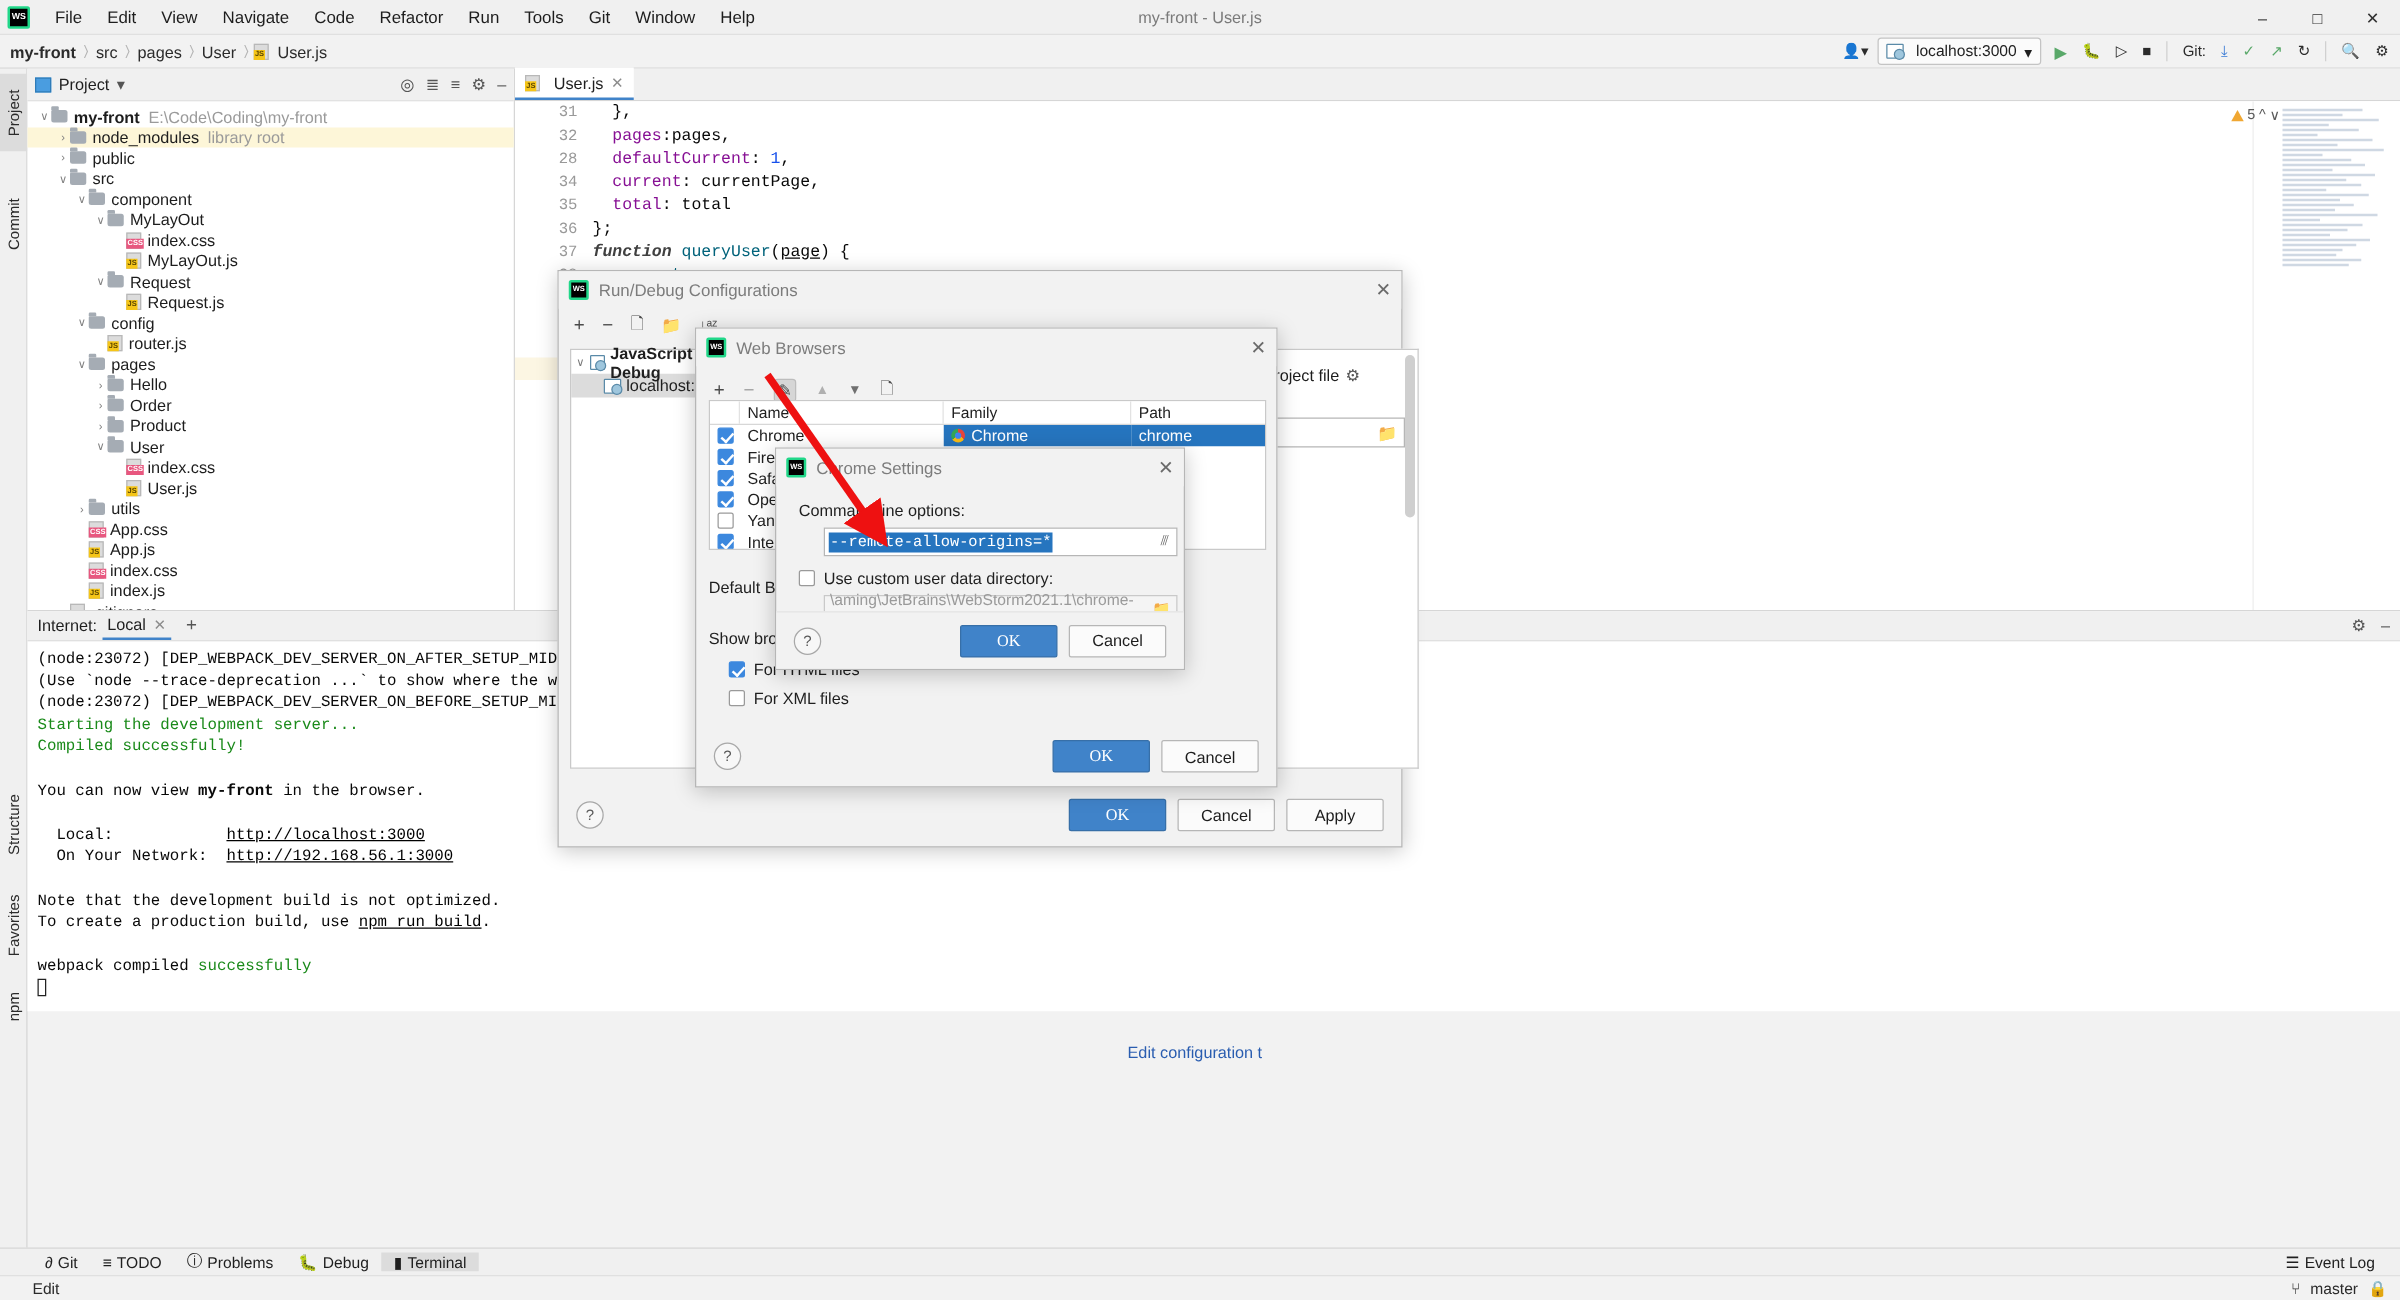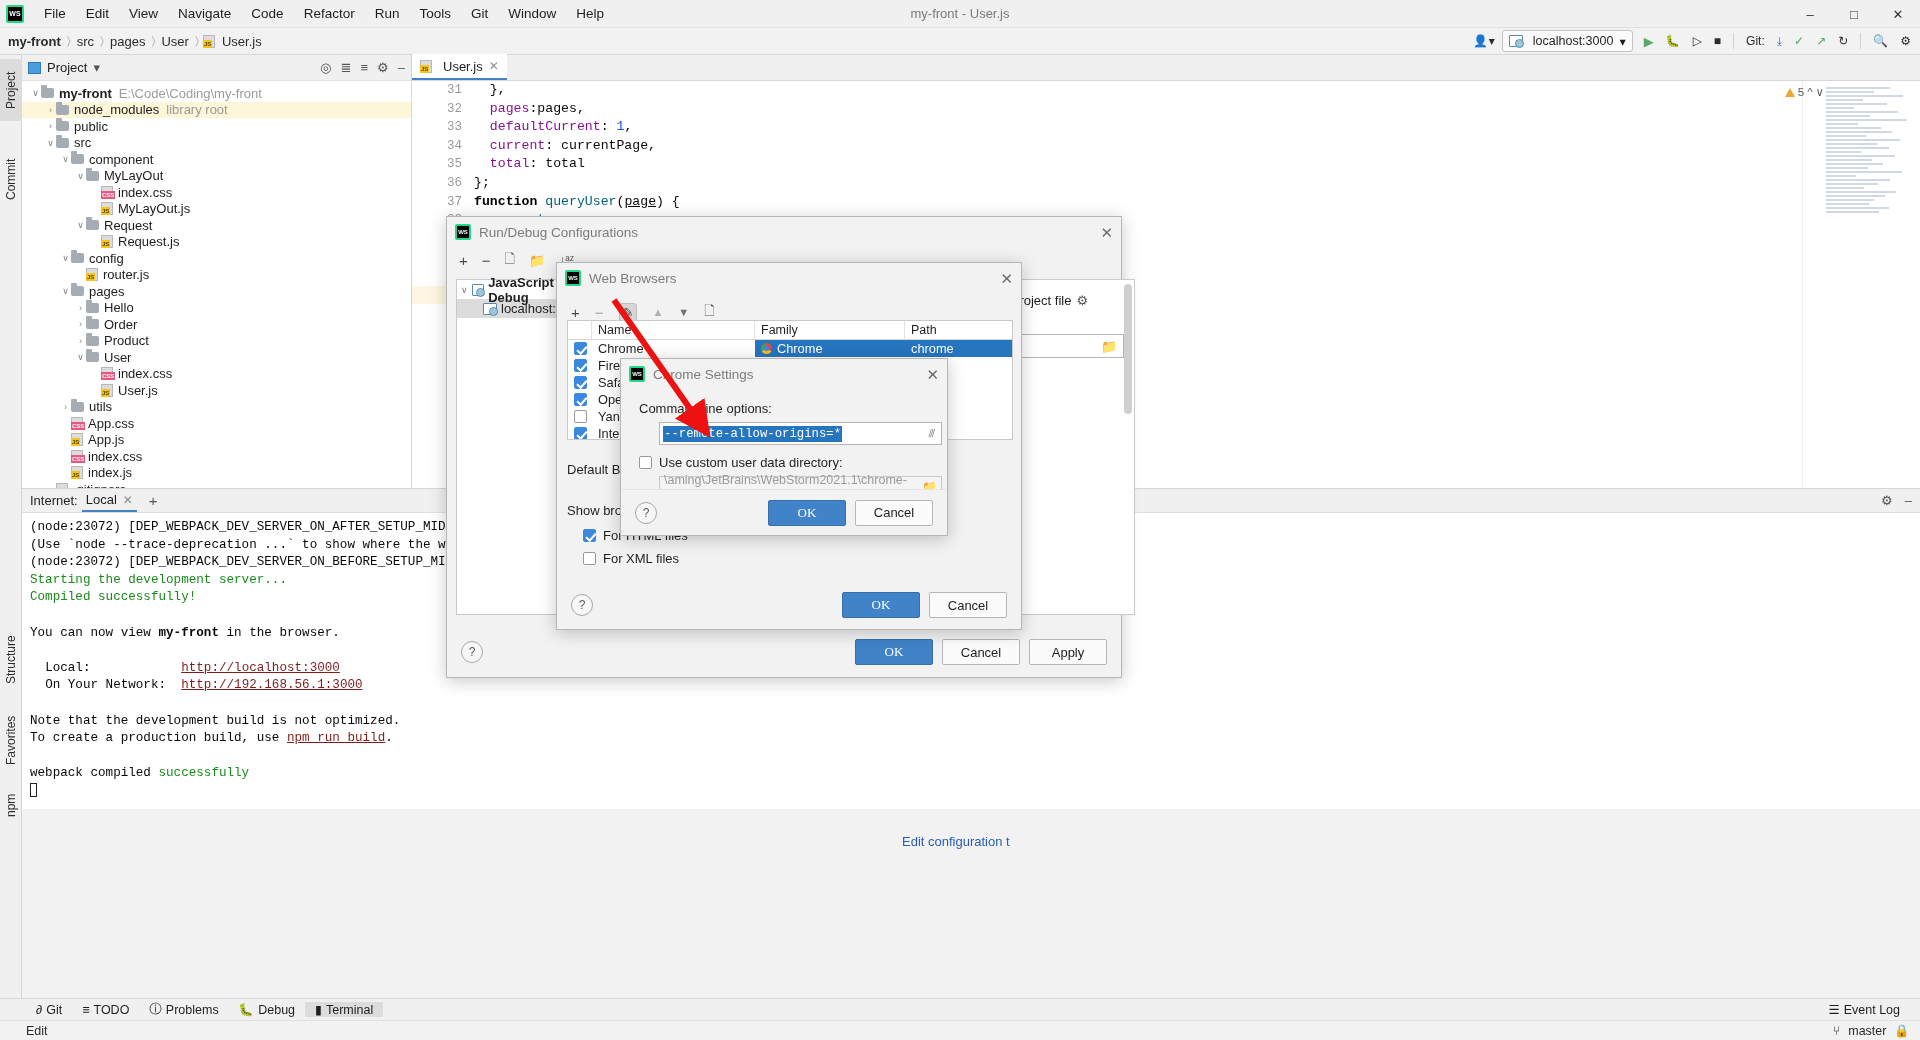--- a/index.html
+++ b/index.html
@@ -132,21 +132,21 @@
     font-family: "Liberation Mono", monospace; font-size: 12.5px; color: #999;
     line-height: 18.6px;
   }
   .gline.cur { background: #fcf6e3; }
   .code {
     position: absolute; top: 0; left: 58px; right: 0; height: 100%;
     font-family: "Liberation Mono", monospace; font-size: 13.2px; line-height: 18.6px;
     white-space: pre; padding-left: 4px;
   }
   .cl { height: 18.6px; }
-  .kw { color: #000000; font-weight: bold; }
+  .kw { color: #404040; font-weight: bold; font-style: italic; }
   .prop { color: #871094; }
   .num { color: #1750eb; }
   .fn { color: #00627a; }
   .plain { color: #080808; }
   .param { color: #080808; text-decoration: underline; }
   .markers {
     position: absolute; right: 0; top: 0; width: 118px; height: 100%;
     background: #fff; border-left: 1px solid #eee;
   }
   .warncount {
@@ -163,21 +163,21 @@
   .term-tab { margin-left: 4px; padding: 0 4px; border-bottom: 2px solid #4083c9; display: flex; align-items: center; gap: 6px; height: 23px; }
   .term-tab .x { color: #8c8c8c; font-size: 12px; }
   .plus { margin-left: 12px; color: #555; font-size: 15px; }
   .term-head-right { margin-left: auto; display: flex; gap: 12px; color: #555; font-size: 13px; }
   .term-body {
     padding: 6px 8px 0 8px; font-family: "Liberation Mono", monospace; font-size: 12.6px;
     line-height: 17.6px; color: #0a0a0a; white-space: pre-wrap;
   }
   .tl { height: 17.6px; }
   .green { color: #1a8a1a; }
-  .link { color: #7f1d1d; text-decoration: underline; }
+  .link { color: #000000; text-decoration: underline; }
   .bold { font-weight: bold; }
   .caret { display: inline-block; width: 7px; height: 14px; border: 1px solid #222; vertical-align: -2px; }
 
   
   .statusbar {
     position: absolute; left: 0; bottom: 20px; width: 1920px; height: 22px;
     background: #f0f0f0; border-top: 1px solid #d6d6d6; display: flex; align-items: center; padding-left: 26px;
     font-size: 12.5px;
   }
   .sb-item { display: flex; align-items: center; gap: 4px; padding: 0 10px; color: #1f1f1f; }
@@ -545,21 +545,21 @@
             <span>JS</span>
           </span>
         <span>User.js</span>
         <span class="x">✕</span>
       </div>
     </div>
     <div class="editor">
       <div class="gutter" id="gutter">
           <div class="gline">31</div>
           <div class="gline">32</div>
-          <div class="gline">33</div>
+          <div class="gline">28</div>
           <div class="gline">34</div>
           <div class="gline">35</div>
           <div class="gline">36</div>
           <div class="gline">37</div>
           <div class="gline">38</div>
           <div class="gline">39</div>
           <div class="gline">40</div>
           <div class="gline">41</div>
           <div class="gline cur">42</div>
           <div class="gline">43</div>

